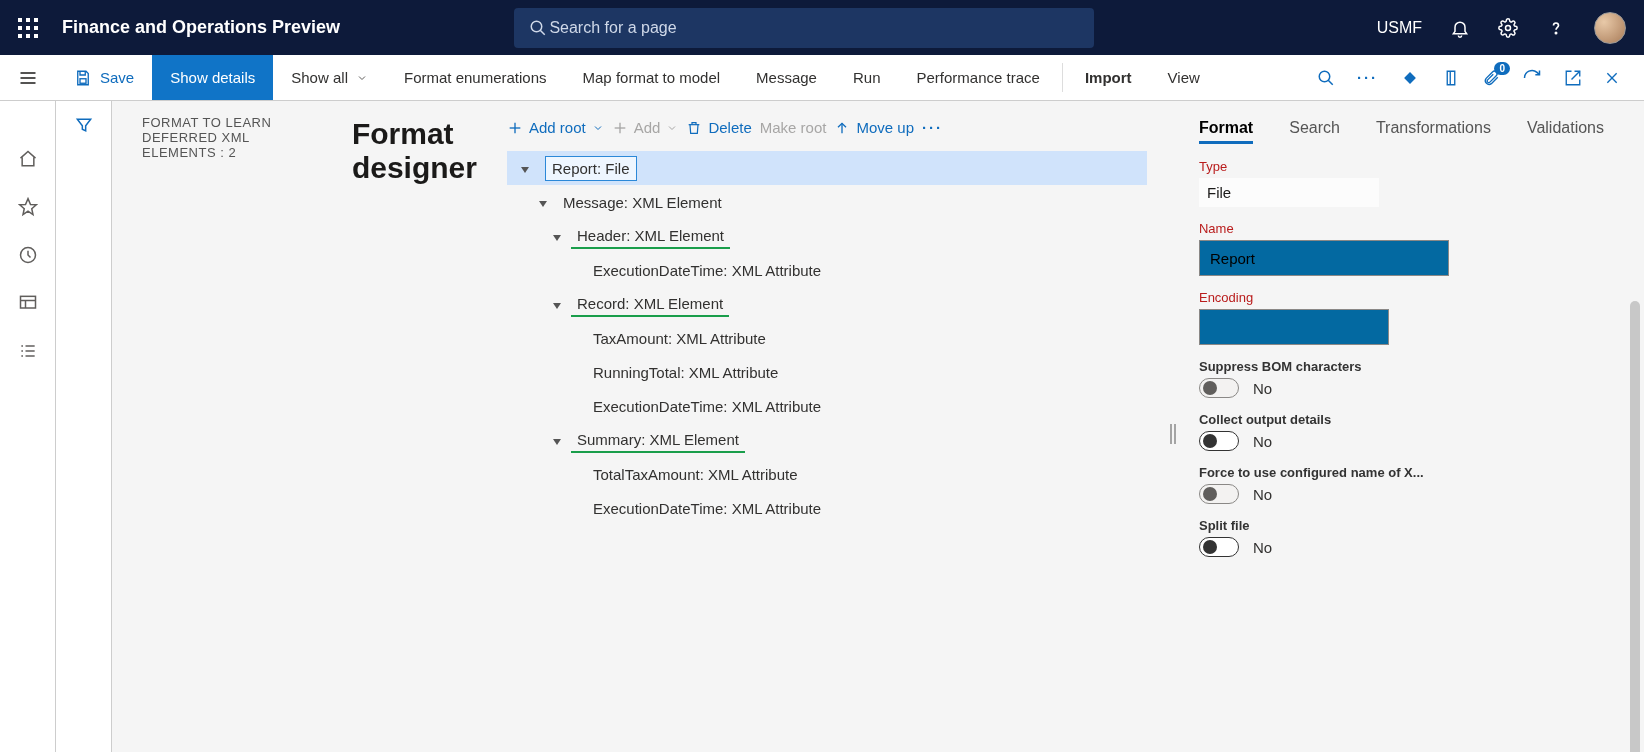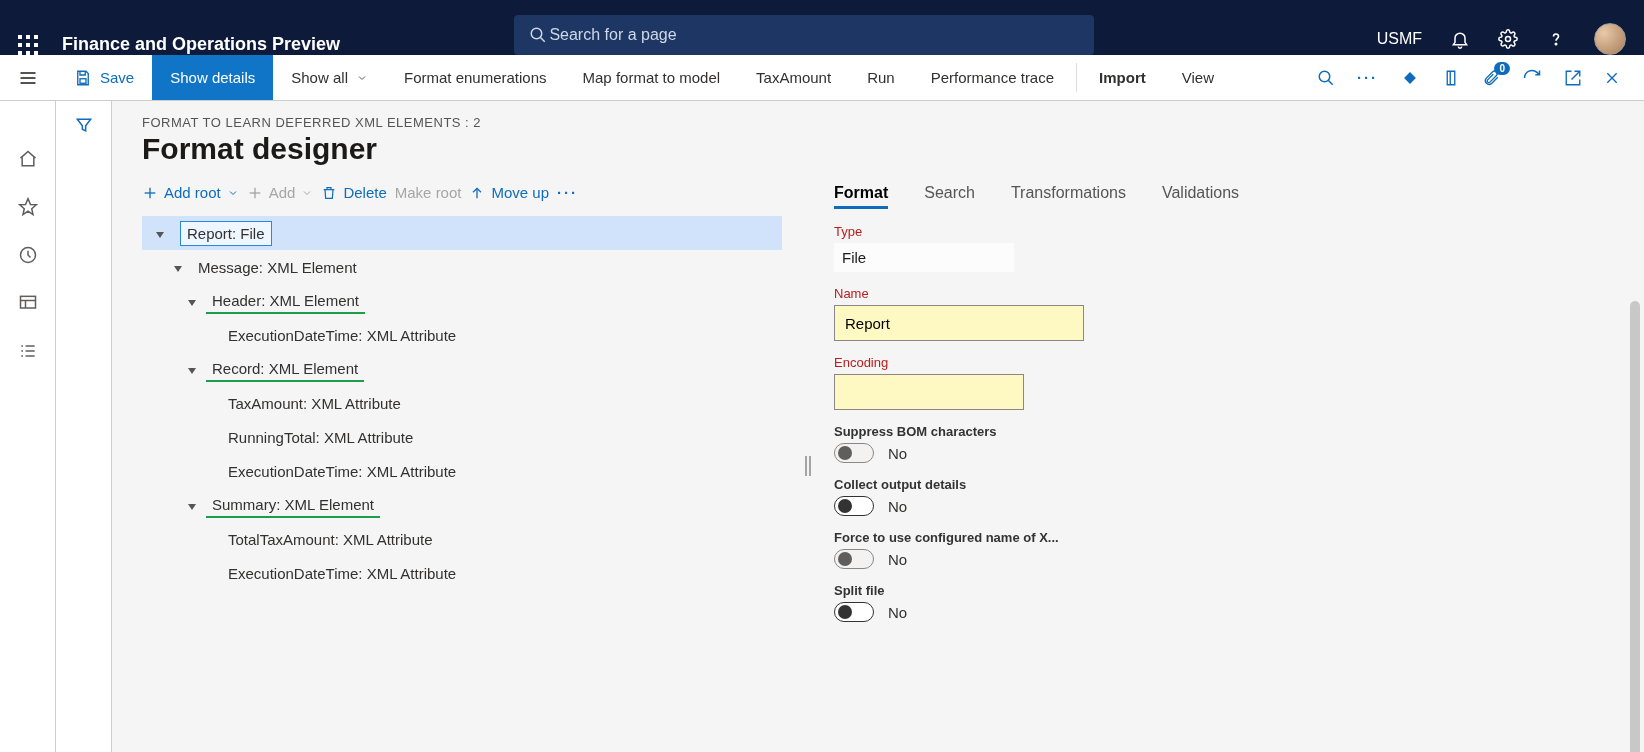--- a/index.html
+++ b/index.html
@@ -12,21 +12,21 @@
     --muted:#605e5c;
     --border:#cdcdcd;
     --panel-bg:#f5f5f5;
     --treesel:#d0e3fb;
   }
   *{box-sizing:border-box}
   html,body{margin:0;padding:0;height:100%;font-family:"Segoe UI",Arial,sans-serif;color:var(--text);background:#fff}
   body{width:1644px;height:752px;overflow:hidden;position:relative}
 
   
-  .top-header{background:var(--header-bg);color:#fff;height:55px;display:flex;align-items:flex-end;padding:0 18px;gap:24px}
+  .top-header{background:var(--header-bg);color:#fff;height:55px;display:flex;align-items:center;padding:0 18px;gap:24px}
   .waffle{width:20px;height:20px;display:grid;grid-template-columns:repeat(3,4px);grid-template-rows:repeat(3,4px);gap:4px}
   .waffle span{background:#fff;width:4px;height:4px}
   .app-title{font-size:18px;font-weight:600;white-space:nowrap}
   .search-wrap{flex:0 0 auto;margin-left:150px}
   .search-box{width:580px;height:40px;background:#1d3663;border-radius:4px;display:flex;align-items:center;padding:0 14px;color:#cfd8e8;}
   .search-box input{background:transparent;border:none;outline:none;color:#cfd8e8;font-size:16px;width:100%}
   .search-box input::placeholder{color:#cfd8e8}
   .hdr-right{margin-left:auto;display:flex;align-items:center;gap:28px;font-size:16px}
   .hdr-icon{width:20px;height:20px;display:inline-flex;align-items:center;justify-content:center}
   .avatar{width:32px;height:32px;border-radius:50%;background:radial-gradient(circle at 30% 30%,#e8c9a8,#a87b58);border:1px solid #999}
@@ -42,21 +42,21 @@
   .cmd-right .ibtn{color:var(--link);display:flex;align-items:center;position:relative}
   .badge{position:absolute;top:-6px;right:-10px;background:var(--link);color:#fff;border-radius:9px;font-size:10px;padding:1px 5px;font-weight:600}
 
   
   .body-wrap{position:absolute;top:101px;left:0;right:0;bottom:0;display:flex}
   .side-rail{width:56px;border-right:1px solid var(--border);display:flex;flex-direction:column;align-items:center;padding-top:14px;gap:28px;color:#605e5c}
   .side-rail .ic{width:20px;height:20px;display:flex;align-items:center;justify-content:center}
 
   .filter-rail{width:56px;border-right:1px solid var(--border);display:flex;justify-content:center;padding-top:14px;color:var(--link)}
 
-  .main{flex:1;background:var(--panel-bg);display:flex;flex-direction:column;padding:14px 0 0 0;min-width:0}
+  .main{flex:1;background:var(--panel-bg);display:flex;flex-direction:row;padding:14px 0 0 0;min-width:0}
   .crumb{font-size:13px;letter-spacing:.5px;color:#555;padding:0 0 0 30px}
   .page-title{font-size:30px;font-weight:600;padding:2px 0 14px 30px}
 
   .designer-row{display:flex;gap:20px;padding-left:30px;min-height:0;flex:1}
 
   
   .tree-pane{width:640px;display:flex;flex-direction:column}
   .tree-toolbar{display:flex;align-items:center;gap:8px;font-size:15px;padding:4px 0 14px 0}
   .tbtn{display:flex;align-items:center;gap:6px;cursor:pointer}
   .tbtn.link{color:var(--link)}
@@ -76,21 +76,21 @@
 
   
   .props{flex:1;padding-right:40px;min-width:0}
   .tabs{display:flex;gap:36px;font-size:16px;color:#555;border-bottom:1px solid transparent;margin-bottom:14px}
   .tab{padding:4px 0;cursor:pointer}
   .tab.active{color:#000;font-weight:600;border-bottom:3px solid var(--link)}
   .fld{margin-bottom:14px}
   .fld-label{font-size:13px;color:#b91c1c;margin-bottom:4px}
   .fld-label.bold{font-weight:700;font-size:13px;color:#333}
   .fld-value-ro{font-size:15px;padding:6px 8px;background:#fcfcfc;display:inline-block;min-width:180px}
-  .fld-input{width:250px;height:36px;border:1px solid #8a8886;padding:0 10px;font-size:15px;background:#fef9c3}
+  .fld-input{width:250px;height:36px;border:1px solid #8a8886;padding:0 10px;font-size:15px;background:#0369a1}
   .toggle-row{display:flex;align-items:center;gap:14px}
   .toggle{width:40px;height:20px;border-radius:10px;background:#f3f2f1;border:1px solid #8a8886;position:relative;cursor:pointer}
   .toggle .knob{width:14px;height:14px;border-radius:50%;background:#605e5c;position:absolute;top:2px;left:3px}
   .toggle.dark{background:#fff;border:1px solid #333}
   .toggle.dark .knob{background:#333}
   .toggle-text{font-size:15px;color:#323130}
 
   .vscroll{position:absolute;right:4px;top:200px;width:10px;height:460px;background:#c8c8c8;border-radius:5px}
 
   
@@ -167,21 +167,21 @@
         <polyline points="6 9 12 15 18 9"></polyline>
       </svg>
   </div>
   <div class="cmd-item">
     <span>Format enumerations</span>
   </div>
   <div class="cmd-item">
     <span>Map format to model</span>
   </div>
   <div class="cmd-item">
-    <span>TaxAmount</span>
+    <span>Message</span>
   </div>
   <div class="cmd-item">
     <span>Run</span>
   </div>
   <div class="cmd-item">
     <span>Performance trace</span>
   </div>
   <div class="cmd-sep"></div>
   <div class="cmd-item bold">
     <span>Import</span>

